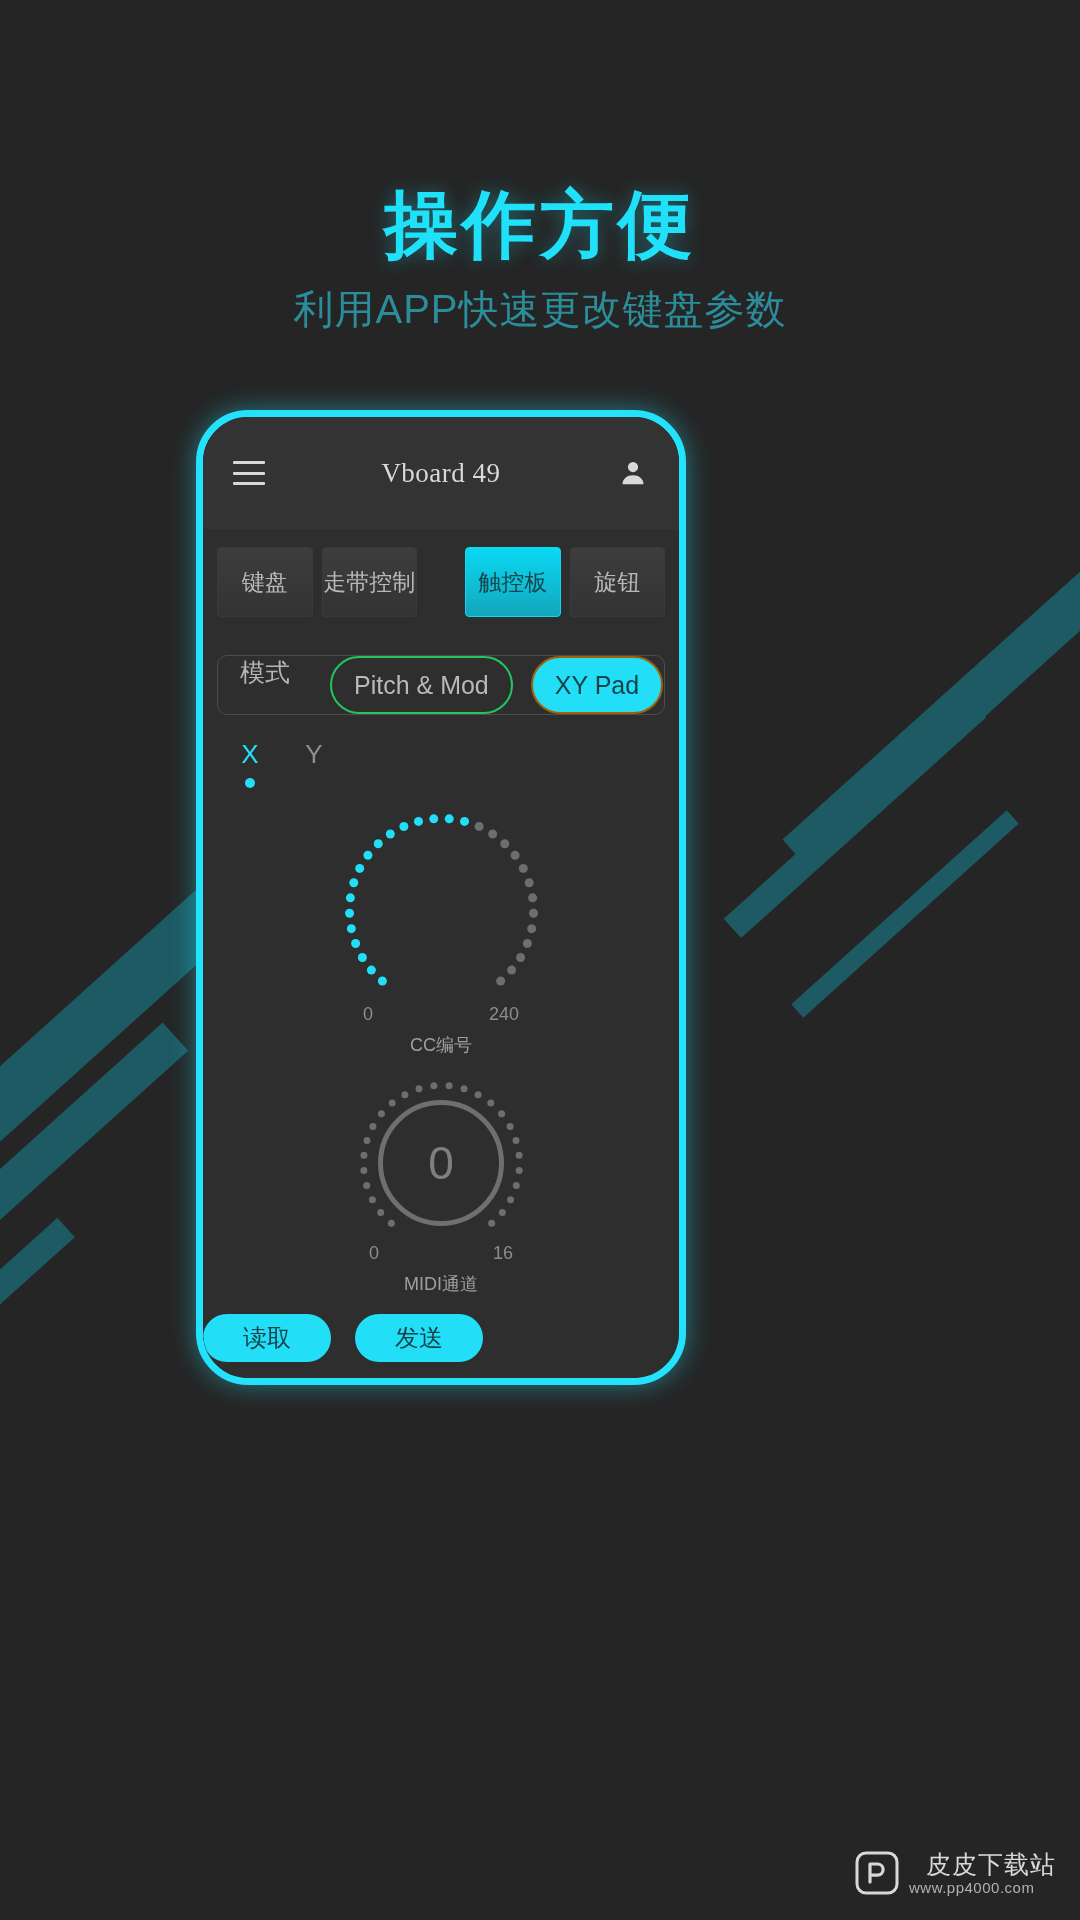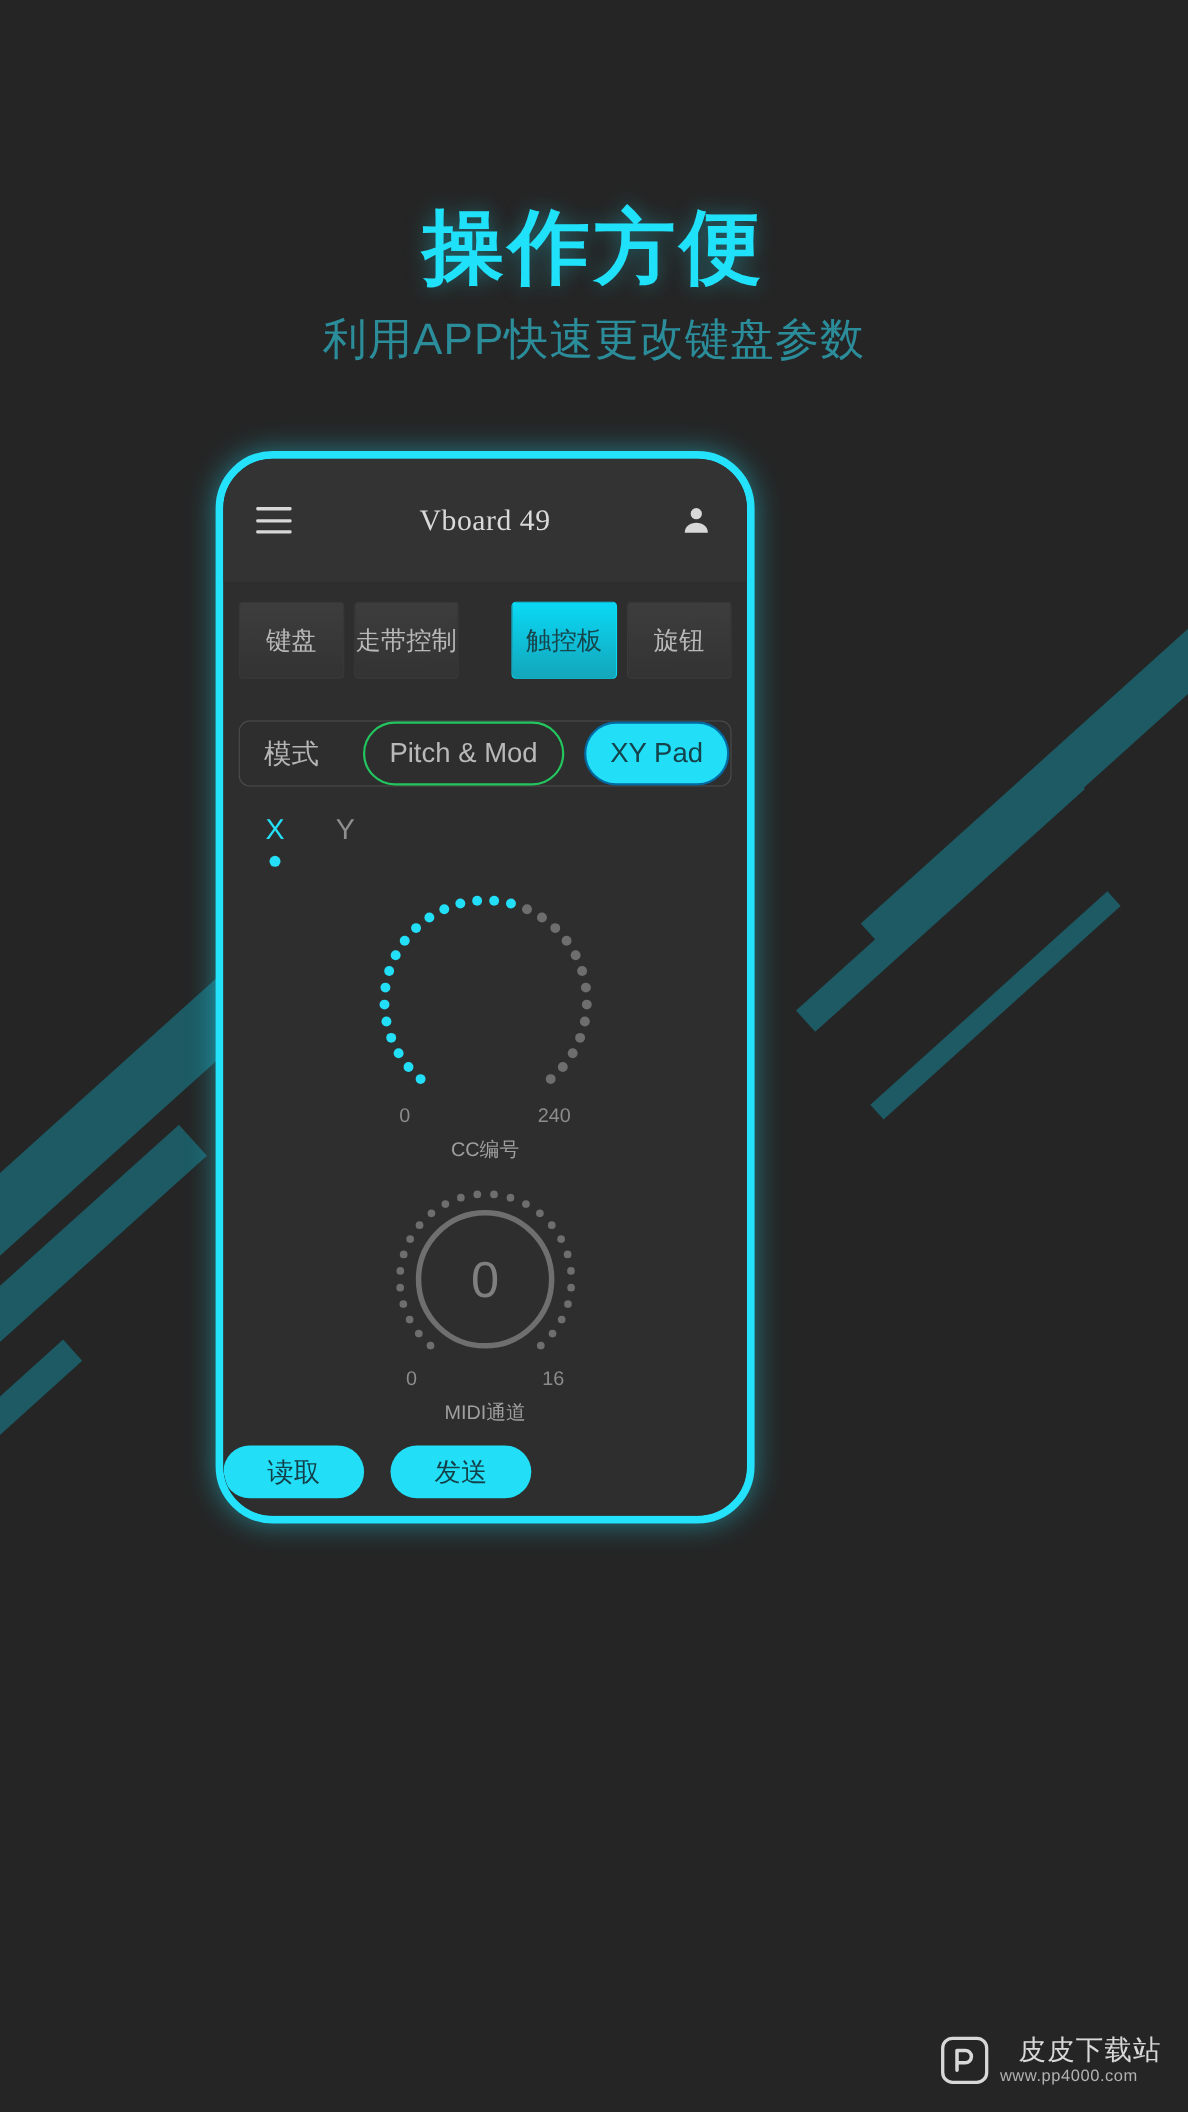--- a/index.html
+++ b/index.html
@@ -163,21 +163,21 @@
     background: #4a4a4a;
   }
 
   
   .mode-card {
     margin: 20px 14px 0 14px;
     border: 1px solid #4c4c4c;
     border-radius: 10px;
     height: 112px;
     display: flex;
-    align-items: center;
+    align-items: flex-start;
     padding: 0 22px;
     box-sizing: border-box;
     gap: 18px;
   }
   .mode-label {
     color: #b5b5b5;
     font-size: 25px;
     margin-right: 22px;
     white-space: nowrap;
   }
@@ -194,21 +194,21 @@
     box-sizing: border-box;
   }
   .pill.outline {
     border: 2px solid #22c55e;
     color: #b9b9b9;
     background: transparent;
   }
   .pill.filled {
     background: #22dff7;
     color: #14434c;
-    border: 2px solid #0369a1;
+    border: 2px solid #a16207;
   }
 
   
   .xy-row {
     display: flex;
     gap: 34px;
     padding: 26px 0 0 32px;
   }
   .xy-item {
     display: flex;

